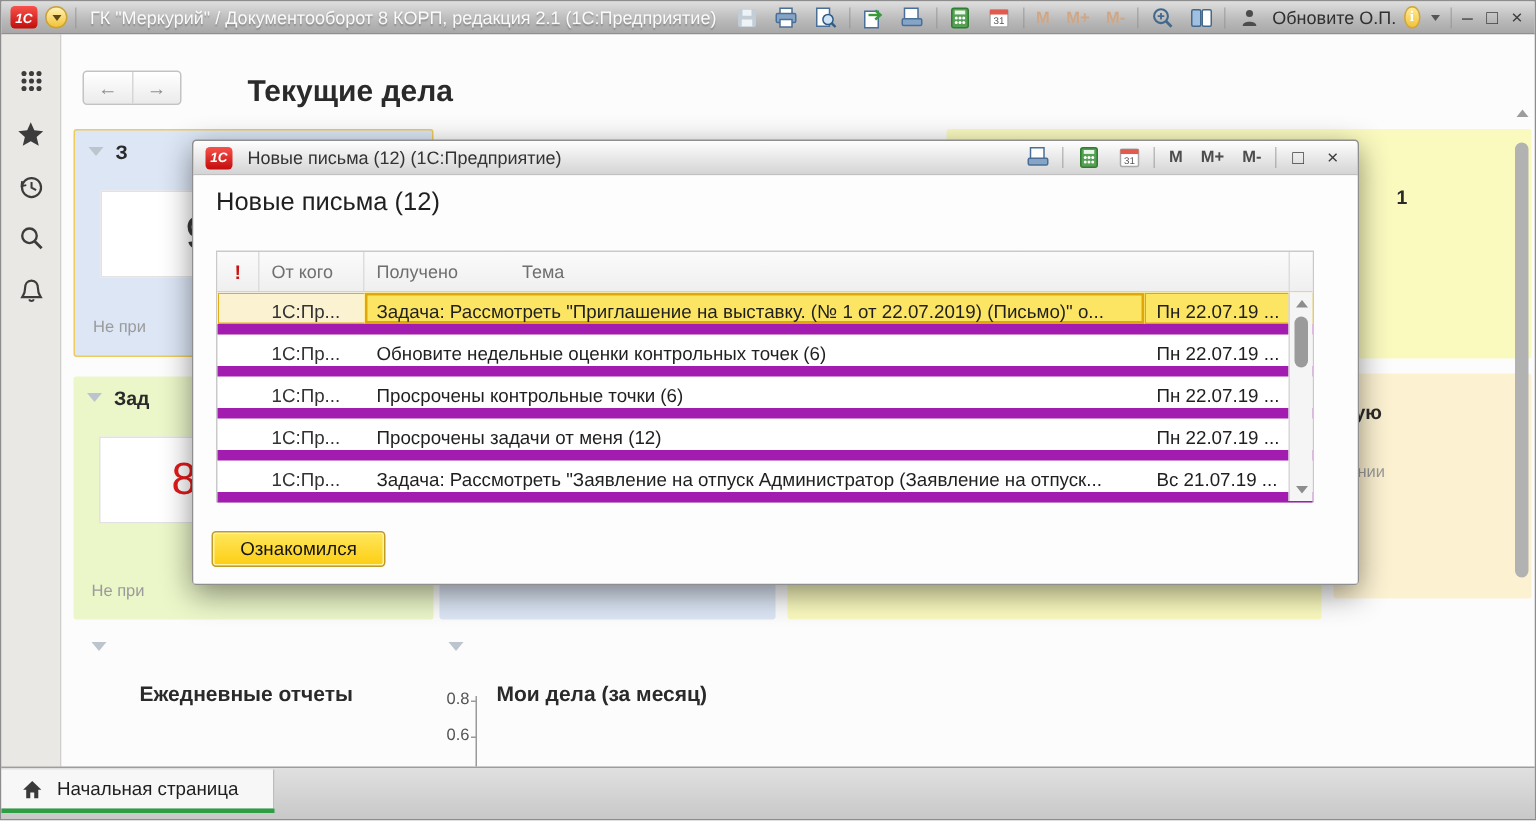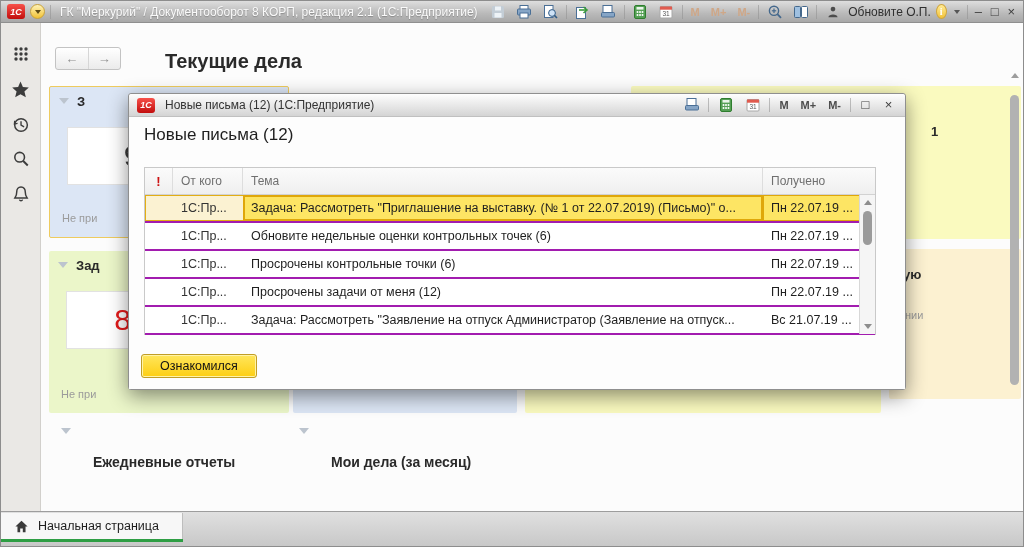--- a/index.html
+++ b/index.html
@@ -102,21 +102,21 @@
 
   .mail-table { position:absolute; left:15px; top:50px; width:732px; height:168px; border:1px solid #c9c9c9; background:#fff; }
   .thead { height:27px; background:linear-gradient(#fbfbfb,#efefef); border-bottom:1px solid #d2d2d2;
     display:flex; font-size:12px; color:#6f6f6f; }
   .th { height:100%; display:flex; align-items:center; padding-left:8px; border-right:1px solid #dddddd; }
   .th-imp { width:28px; justify-content:center; padding-left:0; color:#cc1212; font-weight:bold; font-size:13px; }
   .th-from { width:70px; }
   .th-subj { width:520px; }
   .th-recv { width:97px; border-right:none; }
   .trows {}
-  .trow { height:28px; display:flex; font-size:12.5px; color:#1f1f1f; border-bottom:2px solid #a21caf; }
+  .trow { height:28px; display:flex; font-size:12.5px; color:#1f1f1f; border-bottom:7px solid #a21caf; }
   .trow > div { height:100%; line-height:27px; white-space:nowrap; overflow:hidden; }
   .c-imp { width:28px; }
   .c-from { width:70px; padding-left:8px; color:#333; }
   .c-subj { width:520px; padding-left:8px; }
   .c-recv { width:97px; padding-left:8px; }
   .trow.selected { background:#fbf2d2; box-shadow:inset 0 0 0 1px #e2ae14; }
   .trow.selected .c-subj { background:#fde564; box-shadow:inset 0 0 0 2px #dfa70a; }
   .trow.selected .c-recv { background:#fde564; box-shadow:inset 0 0 0 1px #dfa70a; }
   .tbl-scroll { position:absolute; right:0; top:27px; bottom:0; width:16px; background:#f5f5f5; border-left:1px solid #d8d8d8; }
   .ts-up { position:absolute; top:5px; left:4px; width:0;height:0; border-left:4px solid transparent; border-right:4px solid transparent; border-bottom:5px solid #8d8d8d; }
@@ -308,20 +308,27 @@
 
     <div class="widget" id="w5"></div>
     <div class="widget" id="w6"></div>
 
     <div class="tri sec-tri1"></div>
     <div class="section-head" id="sh1">Ежедневные отчеты</div>
     <div class="tri sec-tri2"></div>
     <div class="section-head" id="sh2">Мои дела (за месяц)</div>
 
 
+    <div class="chart" id="chart2">
+      <div class="ytick yt-a">0.8</div>
+      <div class="ytick yt-b">0.6</div>
+      <div class="yaxis"></div>
+      <div class="ytickmark tm-a"></div>
+      <div class="ytickmark tm-b"></div>
+    </div>
 
     <div class="v-scroll">
       <div class="sc-up"></div>
       <div class="v-thumb"></div>
     </div>
   </div>
 
   <div class="tabbar">
     <div class="tab">
       <svg width="15" height="15" viewBox="0 0 16 16">
@@ -372,22 +379,22 @@
       <div class="win-ctl">×</div>
     </div>
 
     <div class="dlg-body">
       <div class="dlg-heading">Новые письма (12)</div>
 
       <div class="mail-table">
         <div class="thead">
           <div class="th th-imp">!</div>
           <div class="th th-from">От кого</div>
+          <div class="th th-recv">Получено</div>
           <div class="th th-subj">Тема</div>
-          <div class="th th-recv">Получено</div>
         </div>
         <div class="trows">
             <div class="trow selected">
               <div class="c-imp"></div>
               <div class="c-from">1С:Пр...</div>
               <div class="c-subj">Задача: Рассмотреть "Приглашение на выставку. (№ 1 от 22.07.2019) (Письмо)" о...</div>
               <div class="c-recv">Пн 22.07.19 ...</div>
             </div>
             <div class="trow">
               <div class="c-imp"></div>

